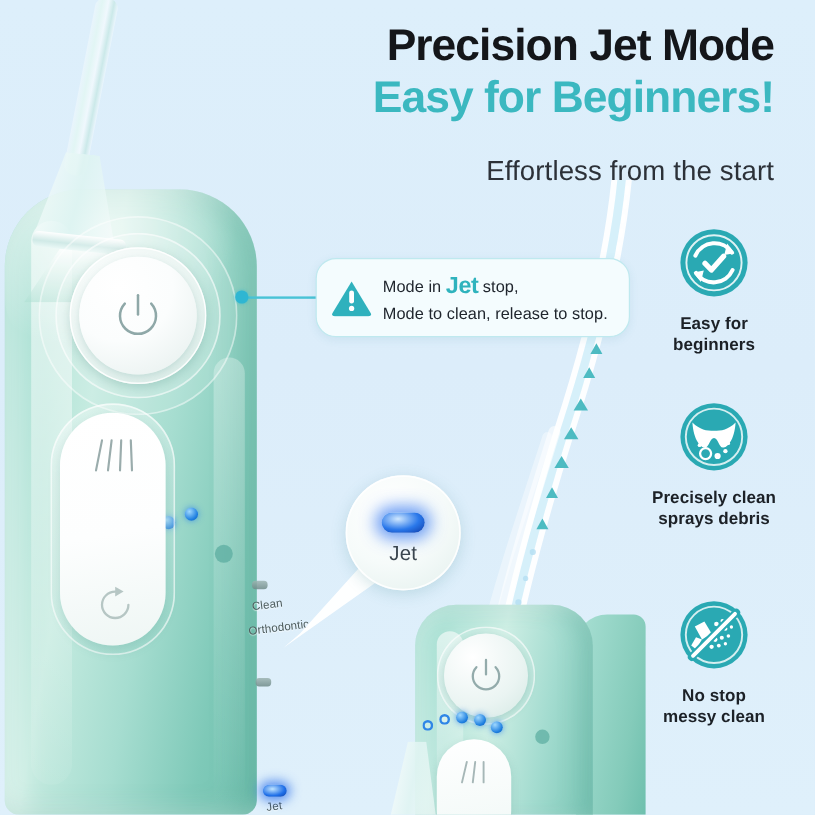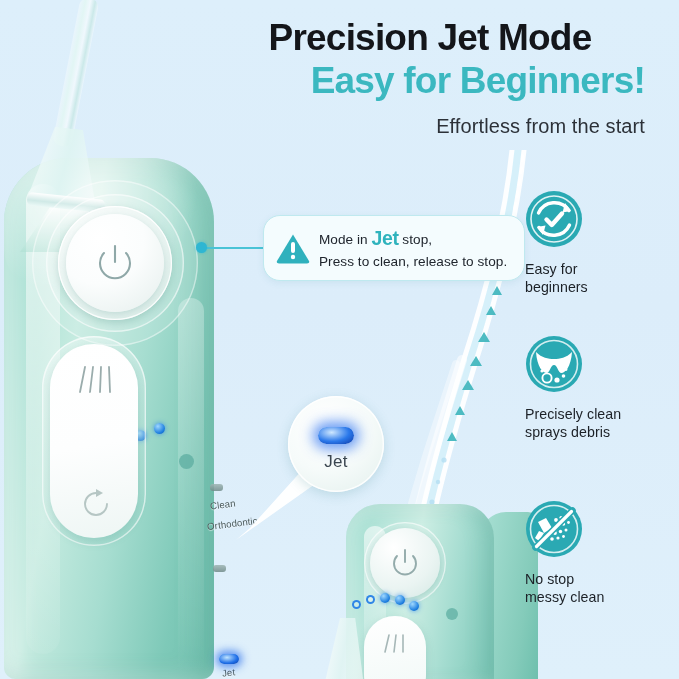--- a/index.html
+++ b/index.html
@@ -6,38 +6,38 @@
   body{
     width:679px;height:679px;overflow:hidden;
     font-family:"Liberation Sans", sans-serif;
     background:#dceffb;
   }
   #stage{position:relative;width:679px;height:679px;overflow:hidden;
     background:linear-gradient(180deg,#ddeffb 0%,#dcedfa 45%,#dff0fb 100%);}
 
   
   .hd-wrap{position:absolute;right:34px;top:18px;width:430px;text-align:right;z-index:40;}
-  .hd1{font-size:37px;font-weight:bold;color:#14161a;letter-spacing:-.8px;line-height:1.08;white-space:nowrap;text-align:center;}
+  .hd1{font-size:37px;font-weight:bold;color:#14161a;letter-spacing:-.8px;line-height:1.08;white-space:nowrap;}
   .hd2{font-size:37px;font-weight:bold;color:#3bb8c0;letter-spacing:-.8px;line-height:1.12;white-space:nowrap;margin-top:2px;}
-  .hd3{font-size:20px;color:#2c3138;margin-top:14px;letter-spacing:.1px;white-space:nowrap;text-align:right;}
+  .hd3{font-size:23px;color:#2c3138;margin-top:28px;letter-spacing:.1px;white-space:nowrap;text-align:right;}
 
   
   .callout{position:absolute;left:263px;top:215px;width:262px;height:66px;
     background:#f4fcfe;border:1.6px solid #bfe9ef;border-radius:17px;
     box-shadow:0 2px 7px rgba(60,140,160,.10);z-index:45;
     display:flex;align-items:center;padding:0 10px 0 12px;box-sizing:border-box;}
   .warn-tri{width:34px;height:31px;flex:0 0 34px;margin-right:9px;}
   .c-txt{font-size:13.6px;color:#20262e;line-height:1.42;letter-spacing:.05px;}
   .c-txt .jet{color:#2fb3bd;font-weight:bold;font-size:19.5px;letter-spacing:-.4px;vertical-align:-1px;}
   .callout-line{position:absolute;left:203px;top:247px;width:62px;height:2px;background:#49c3d6;z-index:44;}
   .callout-dot{position:absolute;left:196px;top:242px;width:11px;height:11px;border-radius:50%;
     background:#2fb6d2;z-index:46;box-shadow:0 0 3px rgba(47,182,210,.7);}
 
   
-  .feat{position:absolute;right:14px;width:140px;text-align:left;z-index:40;}
+  .feat{position:absolute;right:14px;width:140px;text-align:center;z-index:40;font-weight:bold;}
   .feat .ico{width:58px;height:58px;margin:0 auto;}
   .feat .lbl{font-size:14.2px;color:#1c2127;line-height:1.28;margin-top:8px;letter-spacing:.05px;}
   #feat0{top:190px;} #feat1{top:335px;} #feat2{top:500px;}
 
   
   .device{position:absolute;z-index:20;}
 
   
   #dev-main{left:-6px;top:118px;width:250px;height:561px;}
   .body-main{position:absolute;left:10px;top:40px;width:210px;height:521px;
@@ -272,21 +272,21 @@
   <div class="callout">
     <svg class="warn-tri" viewBox="0 0 34 31">
       <path d="M17 1.5 L33 28 Q34 30.5 31 30.5 L3 30.5 Q0 30.5 1 28 Z" fill="#2fb1bd"></path>
       <rect x="15" y="9" width="4" height="11" rx="2" fill="#ffffff"></rect>
       <circle cx="17" cy="24" r="2.2" fill="#ffffff"></circle>
     </svg>
     <div class="c-txt">
       <div>
         <span>Mode in </span><span class="jet">Jet</span><span> stop,</span>
       </div>
-      <div>Press to clean, release to stop.</div>
+      <div>Mode to clean, release to stop.</div>
     </div>
   </div>
 
   <div class="feat" id="feat0">
     <svg class="ico" viewBox="0 0 58 58">
       <circle cx="29" cy="29" r="28" fill="#2aa9b3"></circle>
       <circle cx="29" cy="29" r="23" fill="none" stroke="#ffffff" stroke-width="1.6" opacity=".85"></circle>
       <path d="M13.5 23 A17.5 17.5 0 0 1 44 20.5" fill="none" stroke="#ffffff" stroke-width="3.4" stroke-linecap="round"></path>
       <path d="M44.5 35 A17.5 17.5 0 0 1 14 37.5" fill="none" stroke="#ffffff" stroke-width="3.4" stroke-linecap="round"></path>
       <path d="M40 13 L46 21 L37.5 22.5 Z" fill="#ffffff"></path>

